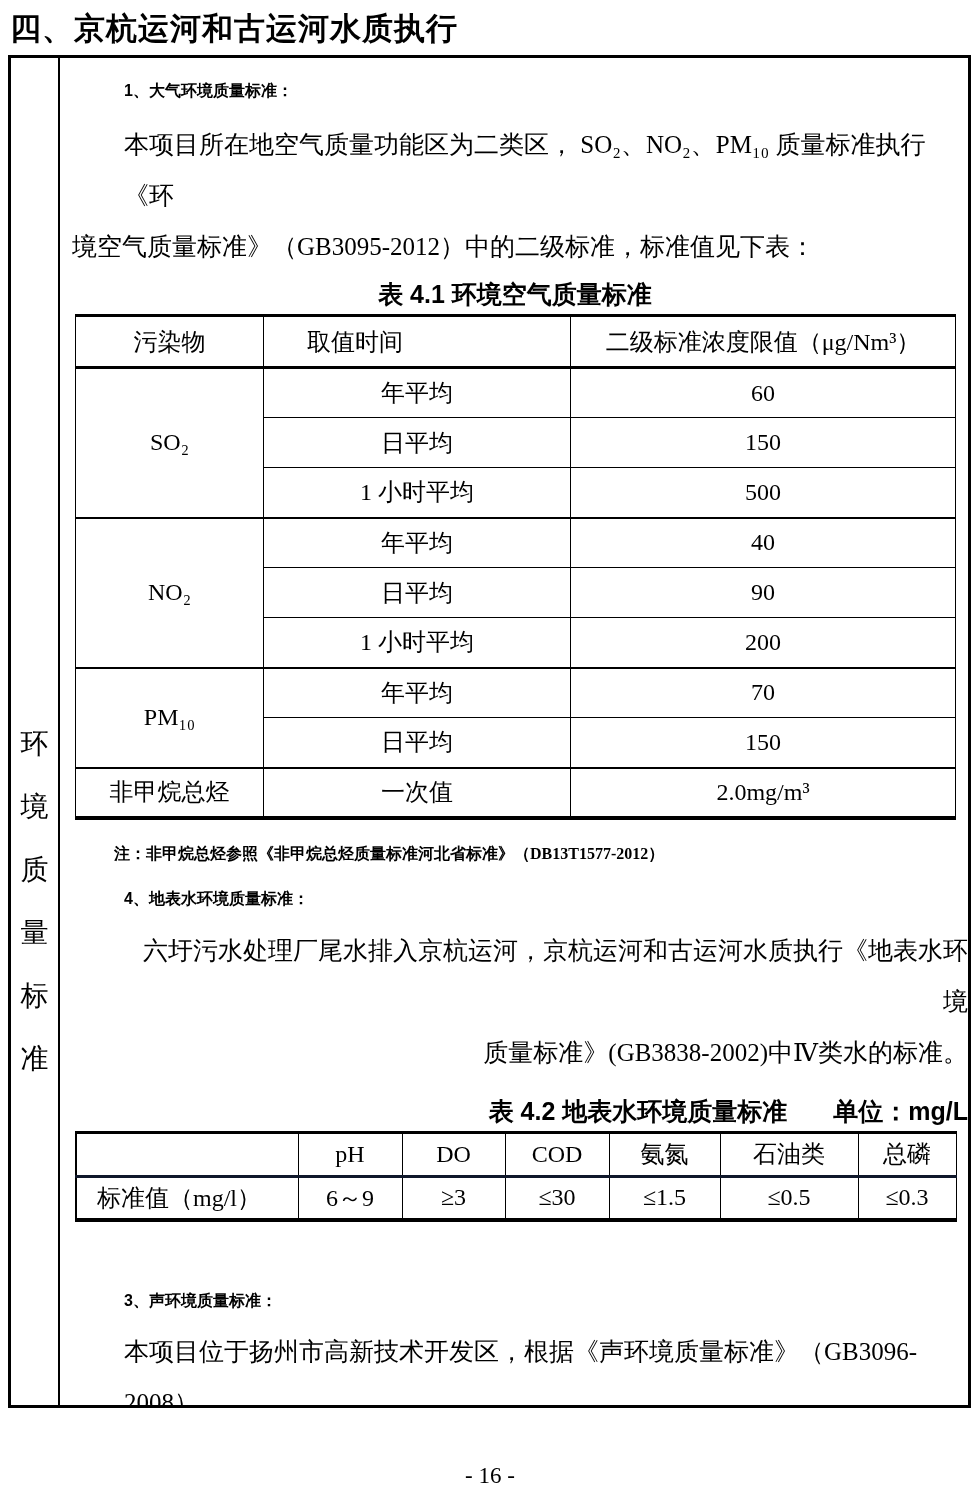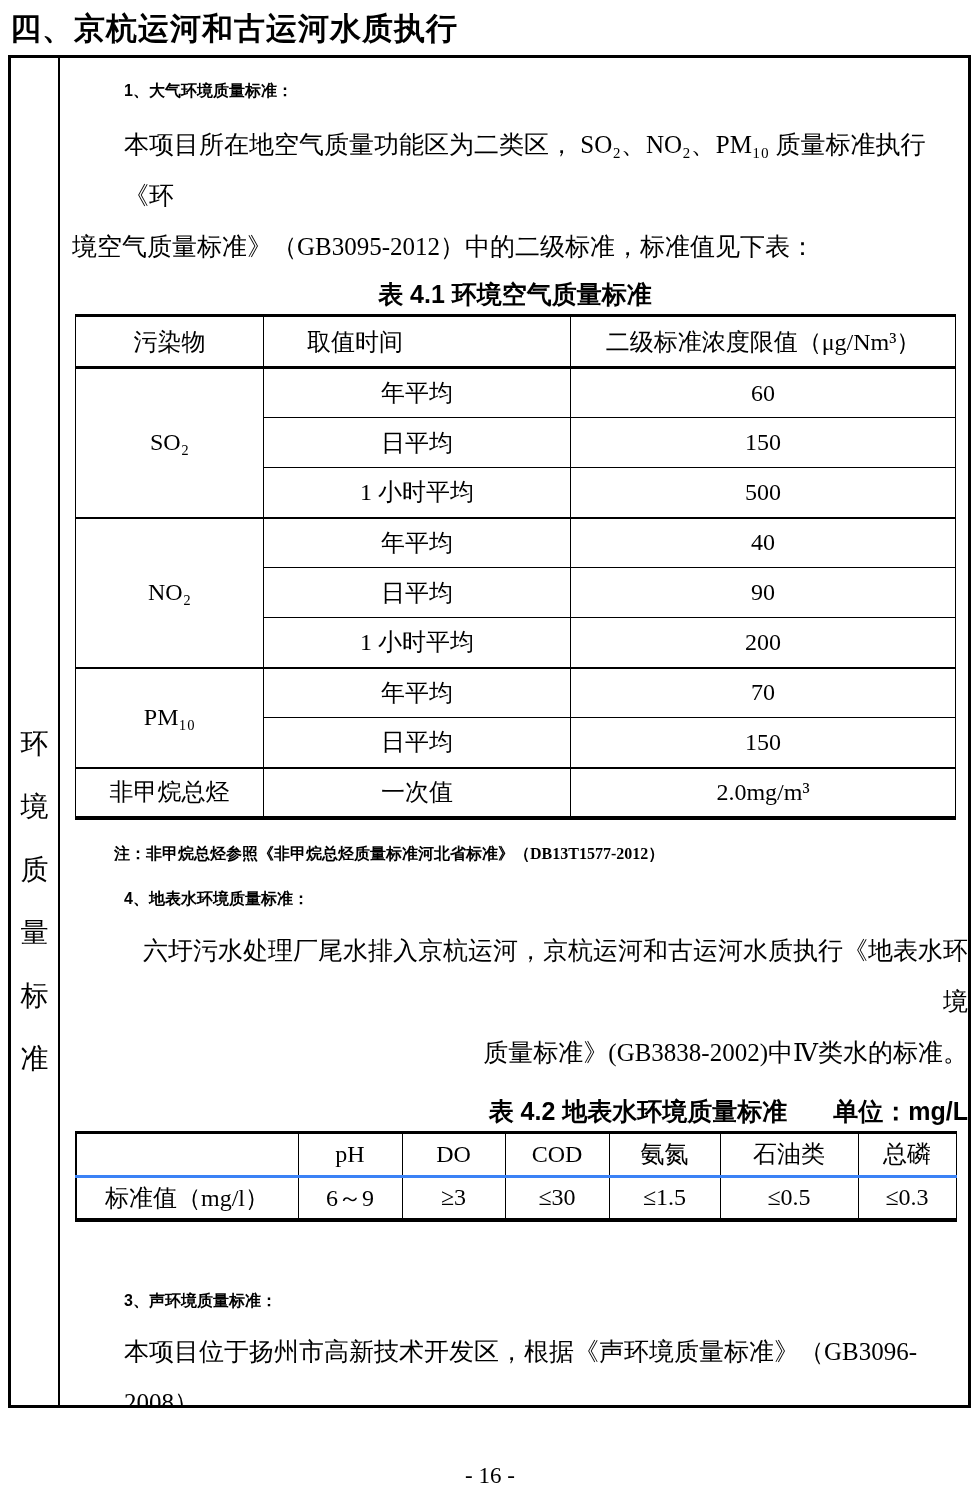--- a/index.html
+++ b/index.html
@@ -60,23 +60,23 @@
   .t41 tbody td { height:50px; border-top:1px solid #000; }
   .t41 tbody tr.group-start td { border-top:2px solid #000; }
   .t41 td.c2, .t41 th.c2, .t41 td.c3, .t41 th.c3 { border-left:1px solid #000; }
   .t41 td.pollutant { border-top:2px solid #000000; }
   .note-line { font-size:16px; line-height:32px; margin-top:18px; margin-left:52px;font-weight:bold; }
   .t42 { border-top:3px solid #000; border-bottom:4px solid #000;
          border-left:2px solid #000; border-right:1px solid #000; margin-top:0; }
   .t42 th, .t42 td { font-weight:400; font-size:24px; text-align:center; vertical-align:middle;
                      border-left:1px solid #000; }
   .t42 th:first-child, .t42 td:first-child { border-left:none; }
-  .t42 thead th { height:44px; border-bottom:3px solid #3b82f6; }
+  .t42 thead th { height:44px; border-bottom:3px solid #0f172a; }
   .t42 tbody td { height:44px; }
-  .t42 .row-label { text-align:left; padding-left:28px; }
+  .t42 .row-label { text-align:left; padding-left:20px; }
   .page-num { position:absolute; left:0; right:0; top:1463px; text-align:center; font-size:23px; }
 </style>
 </head>
 <body>
 
 <div class="doc-title">四、京杭运河和古运河水质执行</div>
 
 <div class="frame">
 
   <div class="side-col">

